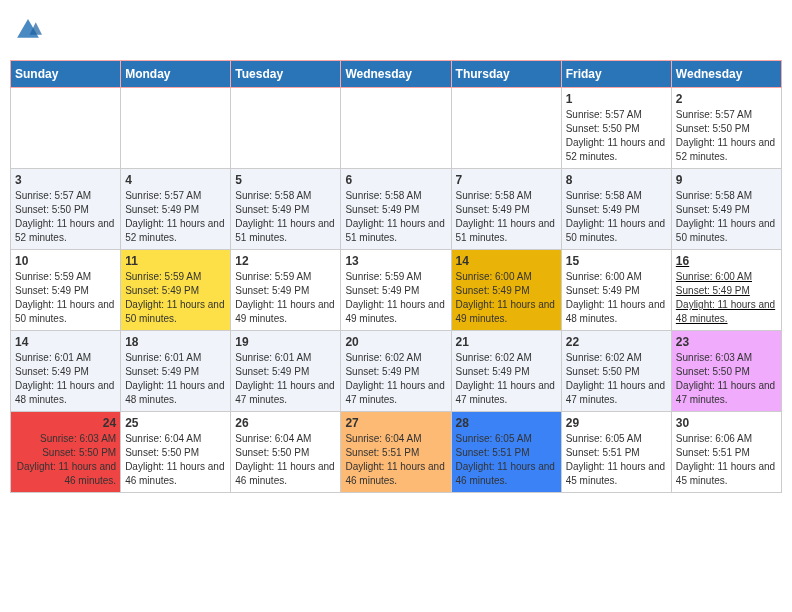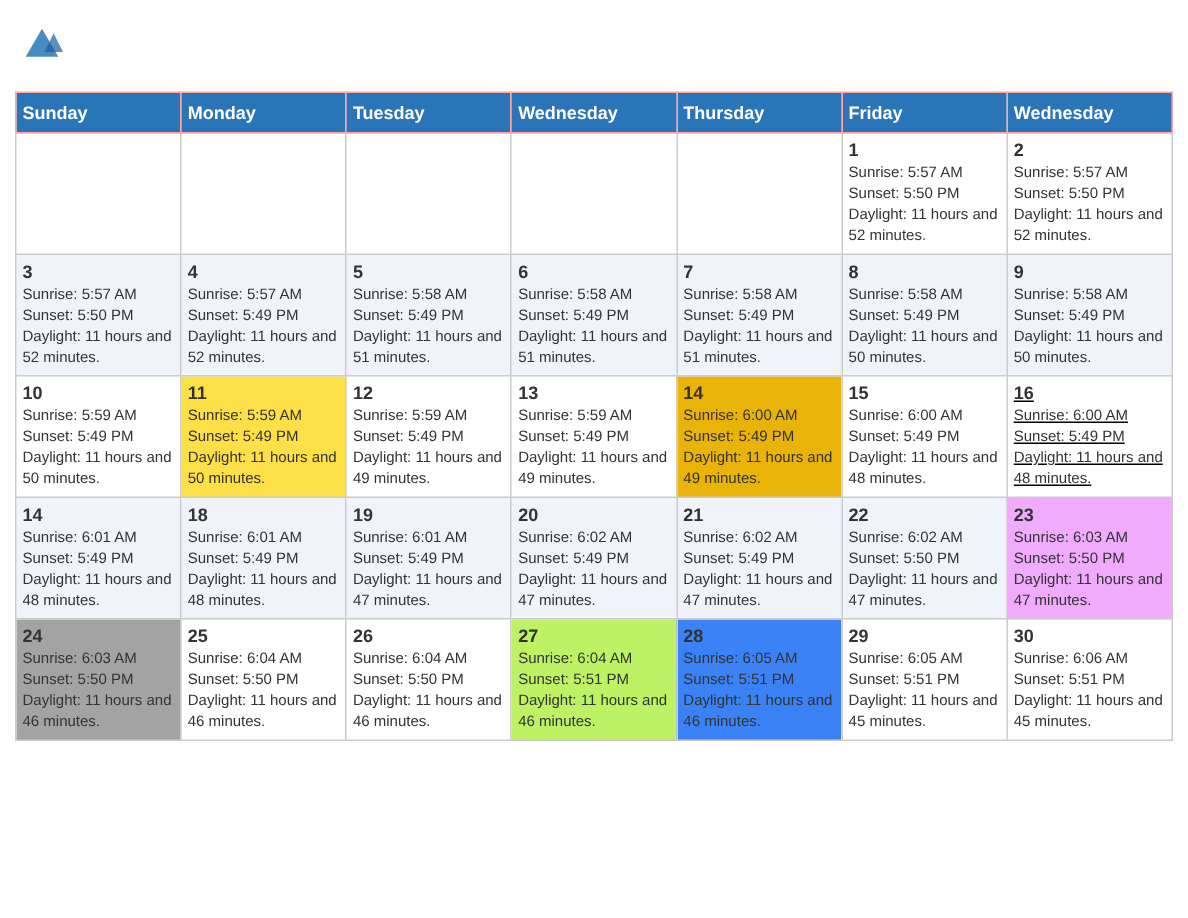--- a/index.html
+++ b/index.html
@@ -288,42 +288,42 @@
         </td>
         <td style="background: #f0abfc;">
           <div class="day-number">23</div>
           <div class="day-info">Sunrise: 6:03 AM
 Sunset: 5:50 PM
 Daylight: 11 hours
 and 47 minutes.</div>
         </td>
       </tr>
       <tr>
-        <td style="background: #a3a3a3;">
+        <td style="background: #ef4444; text-align: right;">
           <div class="day-number">24</div>
           <div class="day-info">Sunrise: 6:03 AM
 Sunset: 5:50 PM
 Daylight: 11 hours
 and 46 minutes.</div>
         </td>
         <td style="background: rgb(255, 255, 255);">
           <div class="day-number">25</div>
           <div class="day-info">Sunrise: 6:04 AM
 Sunset: 5:50 PM
 Daylight: 11 hours
 and 46 minutes.</div>
         </td>
         <td style="background: rgb(255, 255, 255);">
           <div class="day-number">26</div>
           <div class="day-info">Sunrise: 6:04 AM
 Sunset: 5:50 PM
 Daylight: 11 hours
 and 46 minutes.</div>
         </td>
-        <td style="background: #bef264;">
+        <td style="background: #fdba74;">
           <div class="day-number">27</div>
           <div class="day-info">Sunrise: 6:04 AM
 Sunset: 5:51 PM
 Daylight: 11 hours
 and 46 minutes.</div>
         </td>
         <td style="background: #3b82f6;">
           <div class="day-number">28</div>
           <div class="day-info">Sunrise: 6:05 AM
 Sunset: 5:51 PM

